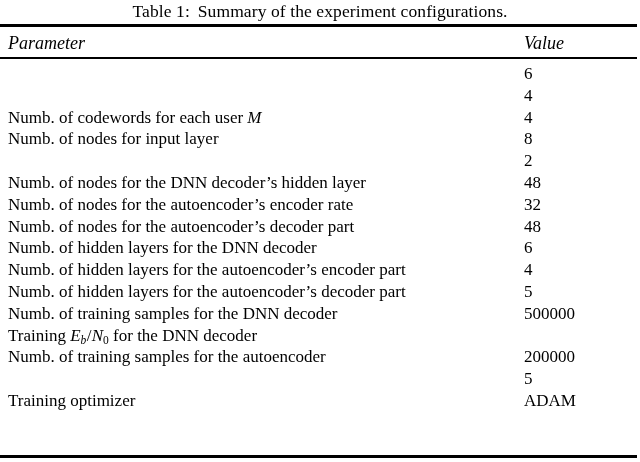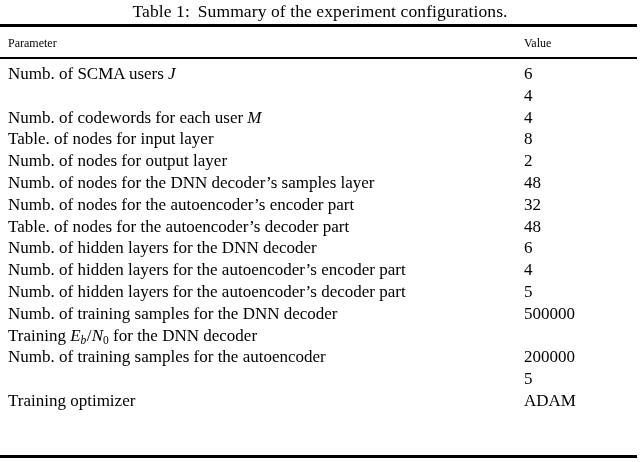--- a/index.html
+++ b/index.html
@@ -78,22 +78,23 @@
   }
   .col-value {
     position: absolute;
     left: 524px;
     top: 0;
     font-size: 17px;
     line-height: 21.8px;
   }
   .head-row .col-param,
   .head-row .col-value {
-    font-size: 12px;
+    font-size: 18px;
     line-height: 24px;
+    font-style: italic;
   }
 
   
   .mi {
     font-family: "Liberation Serif", "DejaVu Serif", serif;
     font-style: italic;
     font-size: 17px;
   }
   .sub {
     font-style: italic;
@@ -124,48 +125,46 @@
 
   <div class="head-row">
     <span class="col-param">Parameter</span>
     <span class="col-value">Value</span>
   </div>
 
   <div class="rule rule-mid"></div>
 
   <div class="rows" id="rows-container">
       <div class="row">
-        <span class="col-param"><span>Numb. of SCMA users</span> <span class="mi">J</span></span>
         <span class="col-value">6</span>
       </div>
       <div class="row">
         <span class="col-value">4</span>
       </div>
       <div class="row">
         <span class="col-param"><span>Numb. of codewords for each user</span> <span class="mi">M</span></span>
         <span class="col-value">4</span>
       </div>
       <div class="row">
-        <span class="col-param"><span>Table. of nodes for input layer</span></span>
+        <span class="col-param"><span>Numb. of nodes for input layer</span></span>
         <span class="col-value">8</span>
       </div>
       <div class="row">
-        <span class="col-param"><span>Numb. of nodes for output layer</span></span>
         <span class="col-value">2</span>
       </div>
       <div class="row">
-        <span class="col-param"><span>Numb. of nodes for the DNN decoder’s samples layer</span></span>
+        <span class="col-param"><span>Numb. of nodes for the DNN decoder’s hidden layer</span></span>
         <span class="col-value">48</span>
       </div>
       <div class="row">
-        <span class="col-param"><span>Numb. of nodes for the autoencoder’s encoder part</span></span>
+        <span class="col-param"><span>Numb. of nodes for the autoencoder’s encoder rate</span></span>
         <span class="col-value">32</span>
       </div>
       <div class="row">
-        <span class="col-param"><span>Table. of nodes for the autoencoder’s decoder part</span></span>
+        <span class="col-param"><span>Numb. of nodes for the autoencoder’s decoder part</span></span>
         <span class="col-value">48</span>
       </div>
       <div class="row">
         <span class="col-param"><span>Numb. of hidden layers for the DNN decoder</span></span>
         <span class="col-value">6</span>
       </div>
       <div class="row">
         <span class="col-param"><span>Numb. of hidden layers for the autoencoder’s encoder part</span></span>
         <span class="col-value">4</span>
       </div>

